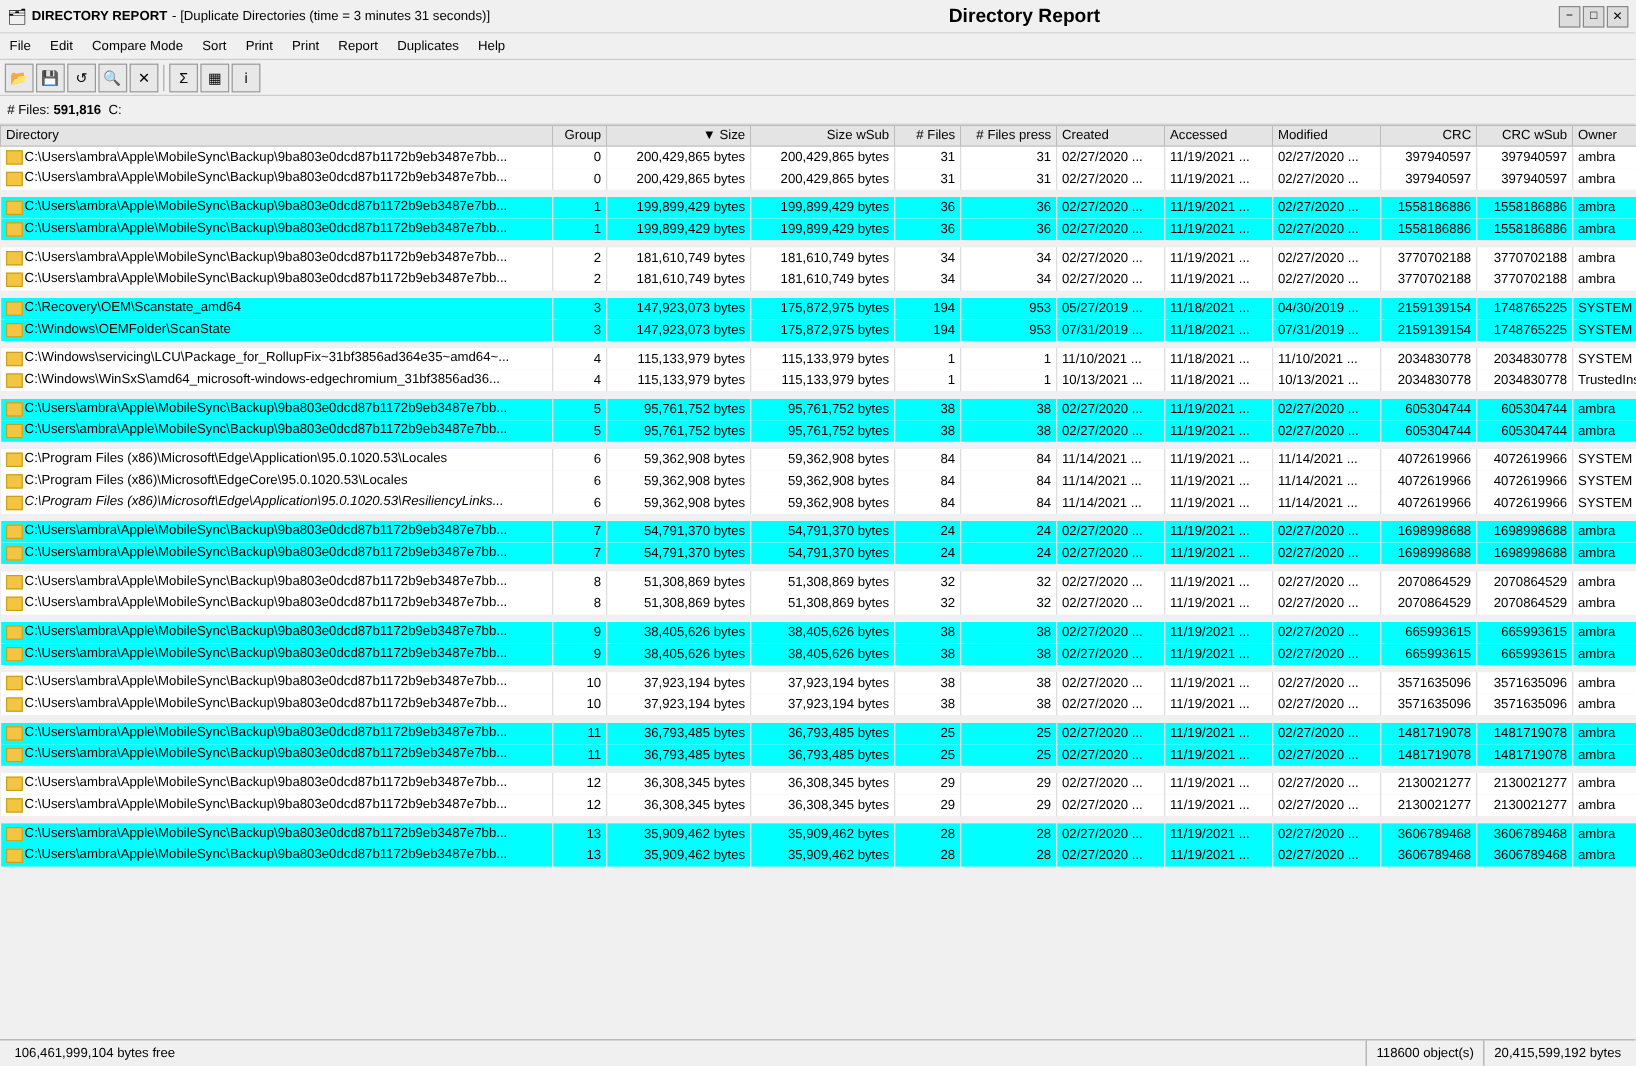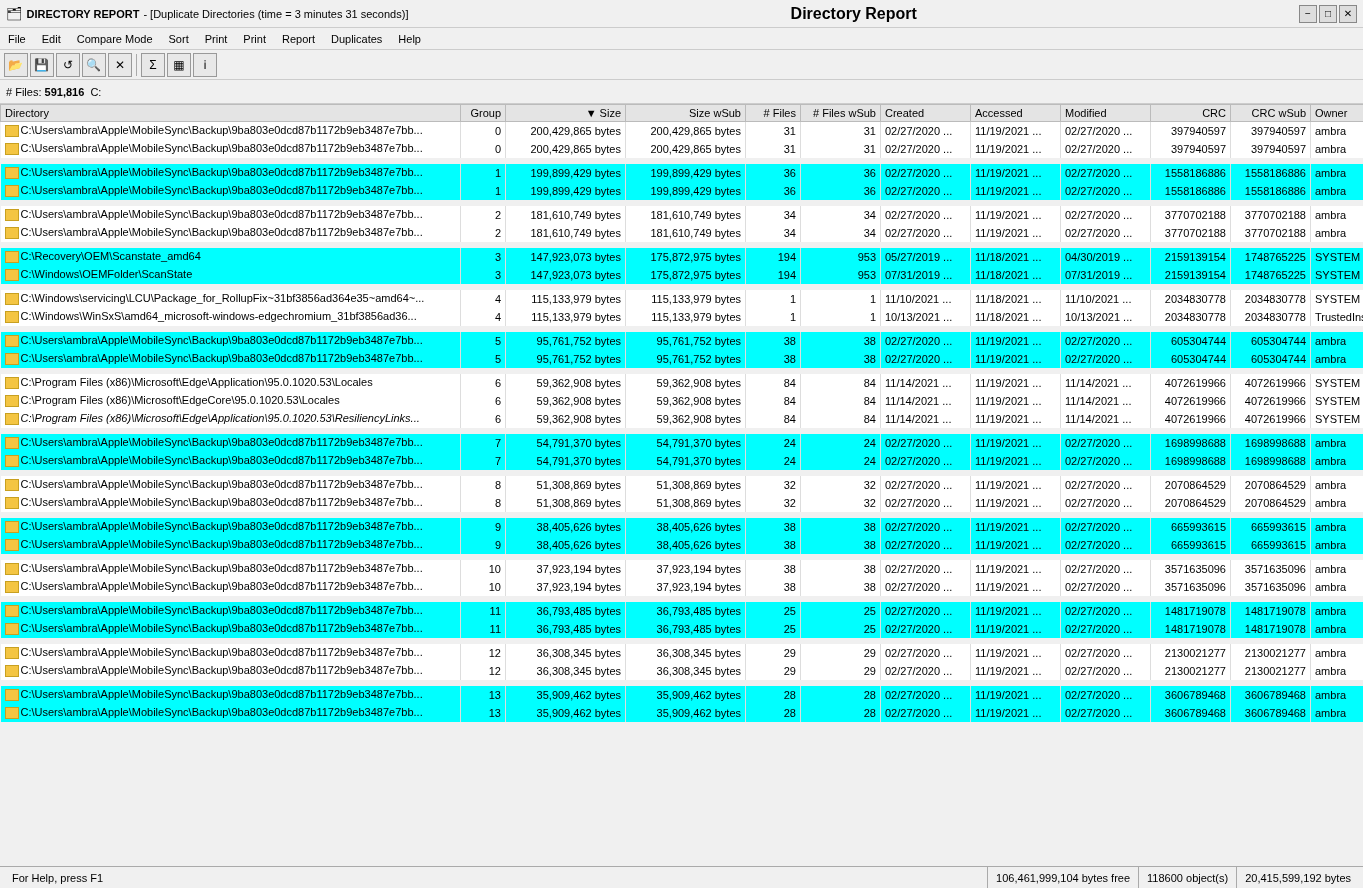--- a/index.html
+++ b/index.html
@@ -162,21 +162,21 @@
 
 <div id="main-content">
   <table>
     <thead>
       <tr>
         <th style="min-width:460px;">Directory</th>
         <th style="min-width:45px;" class="right">Group</th>
         <th style="min-width:120px;" class="right">▼ Size</th>
         <th style="min-width:120px;" class="right">Size wSub</th>
         <th style="min-width:55px;margin-top:44px;" class="right"># Files</th>
-        <th style="min-width:80px;" class="right"># Files wSub</th>
+        <th style="min-width:80px;" class="right"># Files press</th>
         <th style="min-width:90px;">Created</th>
         <th style="min-width:90px;">Accessed</th>
         <th style="min-width:90px;">Modified</th>
         <th style="min-width:80px;" class="right">CRC</th>
         <th style="min-width:80px;" class="right">CRC wSub</th>
         <th style="min-width:70px;">Owner</th>
       </tr>
     </thead>
     <tbody id="table-body">
     <tr class="white">
@@ -623,23 +623,20 @@
           <td style="text-align: right;">3606789468</td>
           <td style="text-align: right;">3606789468</td>
           <td>ambra</td>
         </tr>
       </tbody>
   </table>
 </div>
 
 <div id="status-bar">
   <div class="status-section">
-    <span>For Help, press F1</span>
-  </div>
-  <div class="status-section">
     <span>106,461,999,104 bytes free</span>
   </div>
   <div class="status-section">
     <span>118600 object(s)</span>
   </div>
   <div class="status-section" style="border-right:none;">
     <span>20,415,599,192 bytes</span>
   </div>
 </div>
 

